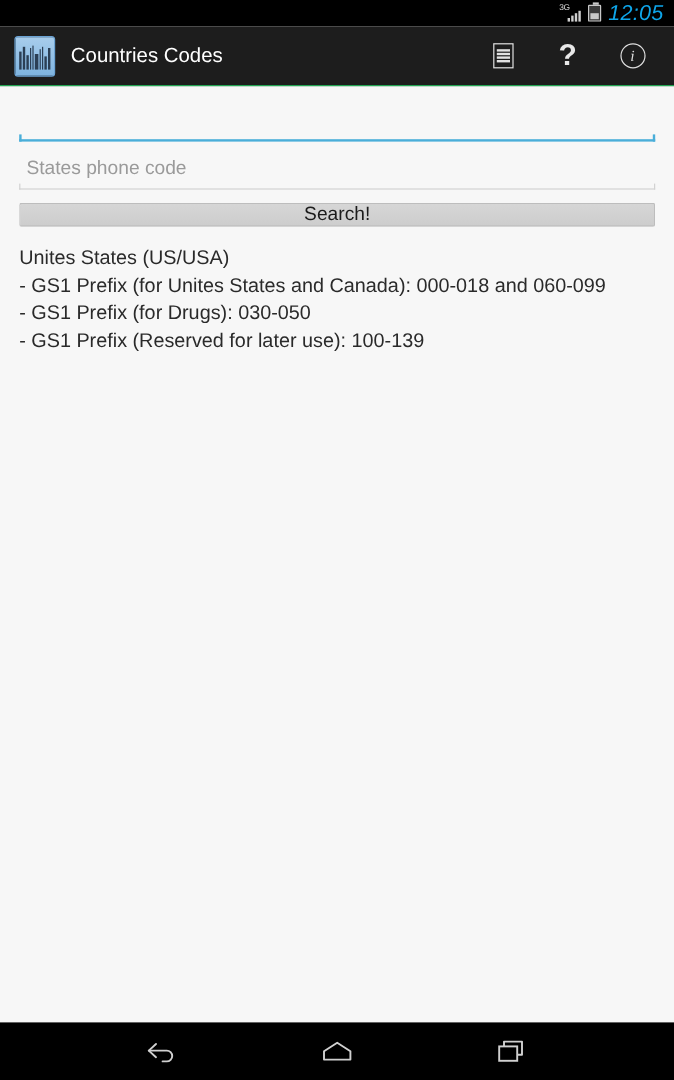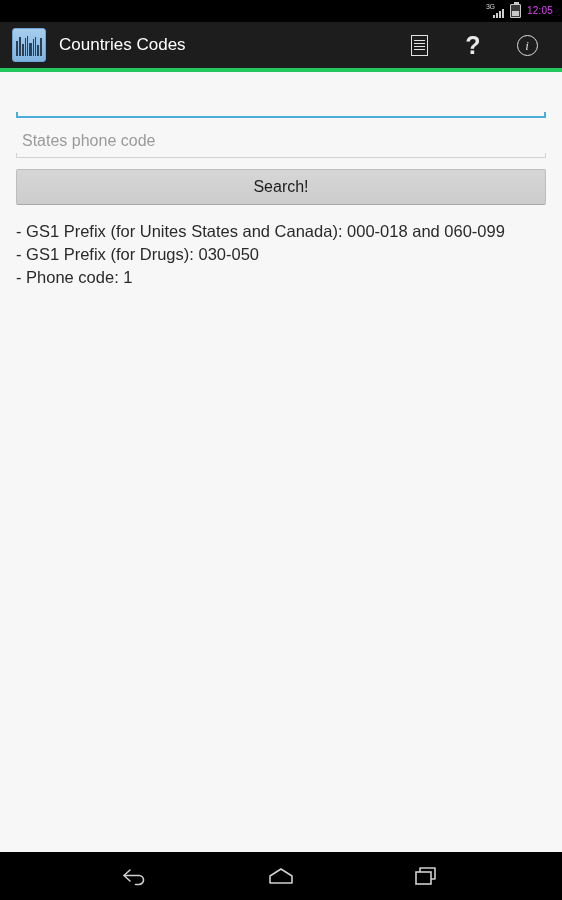--- a/index.html
+++ b/index.html
@@ -90,31 +90,32 @@
   .battery:after {
     content: "";
     position: absolute;
     left: 1px;
     right: 1px;
     bottom: 1px;
     height: 5px;
     background: #c8c8c8;
   }
   .status-clock {
-    font-size: 10px;
-    color: #d946ef;
+    font-size: 18px;
+    color: #0ea5e9;
     line-height: 14px;
     letter-spacing: 0.2px;
+    font-style: italic;
   }
 
   
   .action-bar {
     height: 50px;
     background: #1d1d1d;
-    border-bottom: 4px solid #22c55e;
+    border-bottom: 1px solid #22c55e;
     display: flex;
     align-items: center;
     padding: 0 8px 0 12px;
     flex: 0 0 auto;
   }
   .app-icon {
     width: 34px;
     height: 34px;
     border-radius: 3px;
     background: linear-gradient(#a8cdec, #7fb4e0);
@@ -251,21 +252,21 @@
     bottom: 0;
     width: 1px;
     height: 5px;
     background: #d2d2d2;
   }
   .underline.idle:before { left: 0; }
   .underline.idle:after { right: 0; }
 
   .search-button {
     margin-top: 11px;
-    height: 36px;
+    height: 20px;
     background: linear-gradient(#d6d6d6, #cdcdcd);
     border: 1px solid #bdbdbd;
     border-bottom-color: #a9a9a9;
     border-radius: 2px;
     display: flex;
     align-items: center;
     justify-content: center;
     font-size: 16px;
     color: #1c1c1c;
   }
@@ -358,23 +359,24 @@
     </div>
 
     <div class="field">
       <span class="field-text">States phone code</span>
       <span class="underline idle"></span>
     </div>
 
     <div class="search-button">Search!</div>
 
     <div class="results">
+      <div class="line">Unites States (US/USA)</div>
       <div class="line"> - GS1 Prefix (for Unites States and Canada): 000-018 and 060-099</div>
       <div class="line"> - GS1 Prefix (for Drugs): 030-050</div>
-      <div class="line"> - Phone code: 1</div>
+      <div class="line"> - GS1 Prefix (Reserved for later use): 100-139</div>
     </div>
 
   </div>
 
   <div class="nav-bar">
     <div class="nav-btn">
       <svg width="30" height="24" viewBox="0 0 30 24">
         <path d="M10 6 L4 11.5 L10 17" fill="none" stroke="#d0d0d0" stroke-width="1.6" stroke-linecap="round" stroke-linejoin="round"></path>
         <path d="M4 11.5 H19 A4.5 4.5 0 0 1 19 20.5 H15.5" fill="none" stroke="#d0d0d0" stroke-width="1.6" stroke-linecap="round" stroke-linejoin="round"></path>
       </svg>

